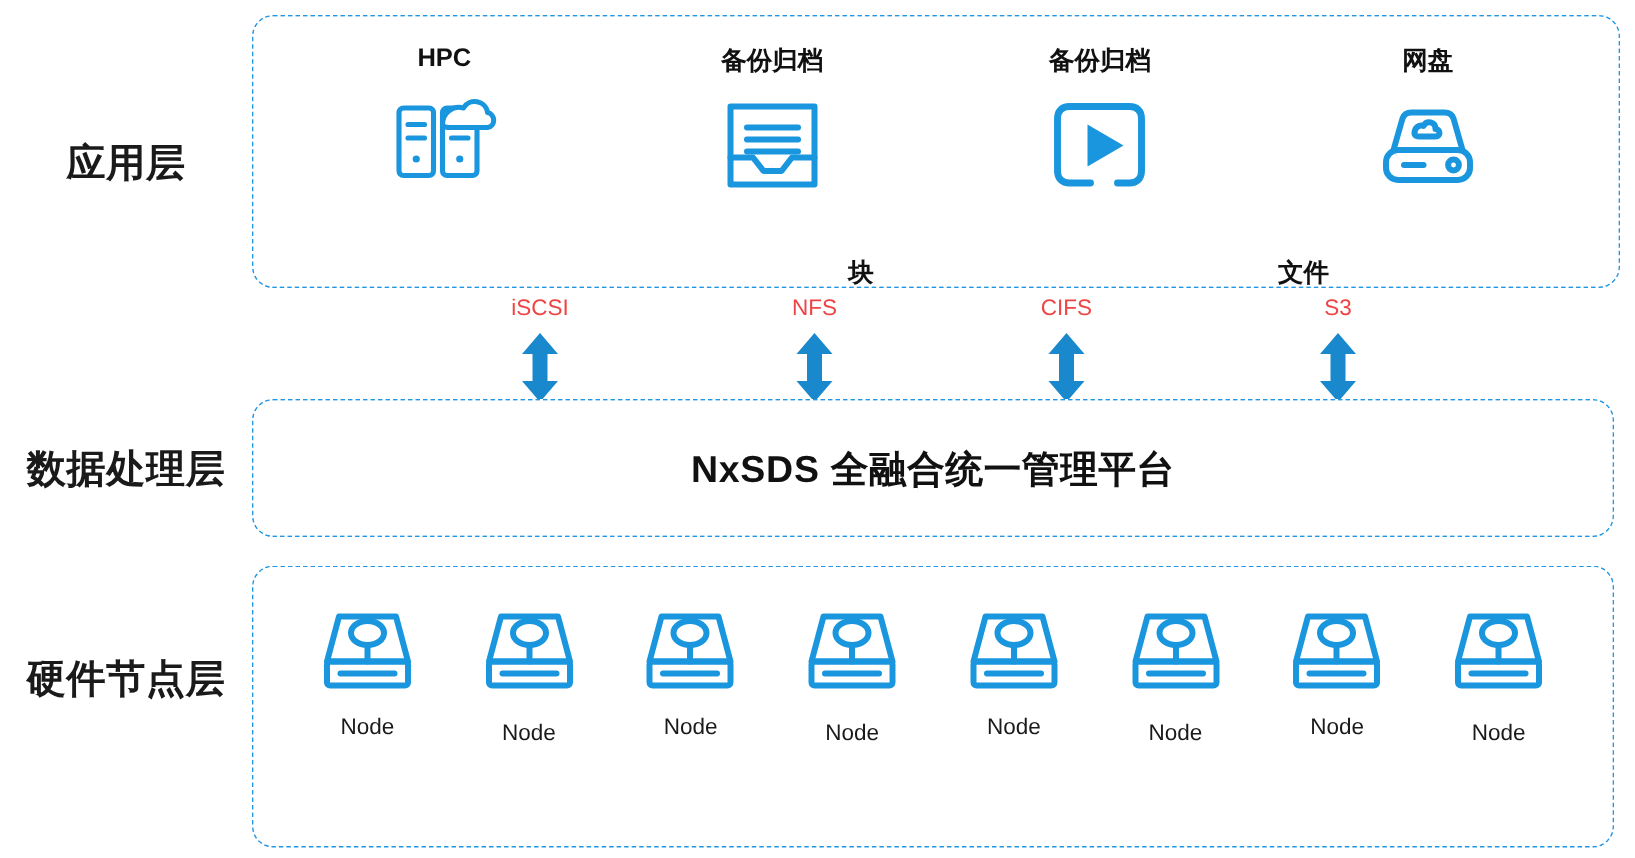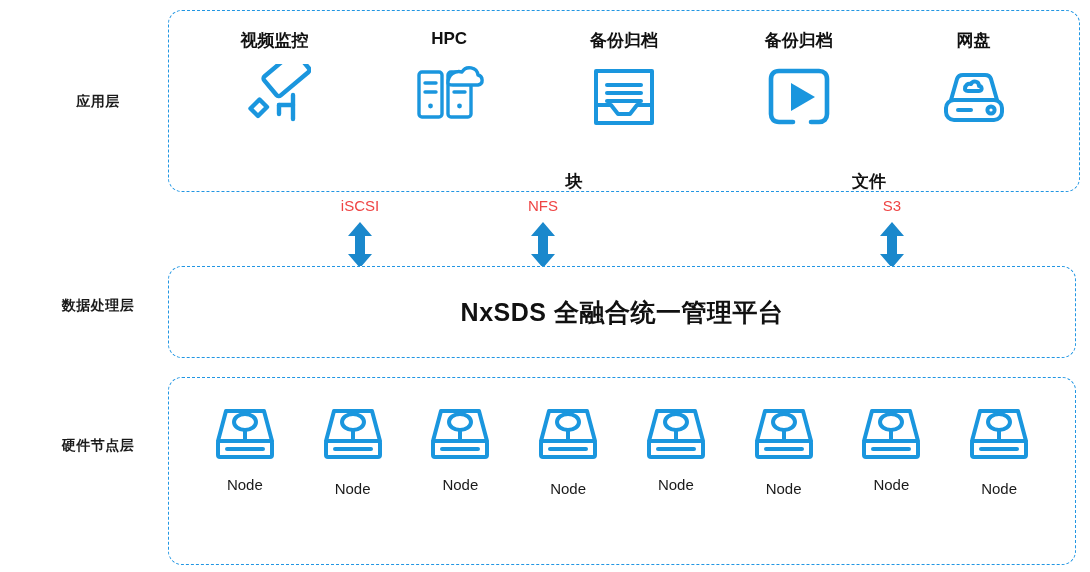--- a/index.html
+++ b/index.html
@@ -18,26 +18,25 @@
     position: absolute;
     inset: 0;
   }
 
   
   .layer-label {
     position: absolute;
     left: 0;
     width: 168px;
     text-align: center;
-    font-size: 14px;
+    font-size: 26px;
     font-weight: bold;
     color: #1a1a1a;
     letter-spacing: 0.5px;
     line-height: 1.2;
-    margin-left: 14px;
   }
   #label-app      { top: 93px; }
   #label-data     { top: 297px; }
   #label-hardware { top: 437px; }
 
   
   .dashed-box {
     position: absolute;
     border: 1.6px dashed #2196e3;
     border-radius: 14px;
@@ -170,34 +169,20 @@
 <div class="stage">
 
   <div class="layer-label" id="label-app">应用层</div>
   <div class="layer-label" id="label-data">数据处理层</div>
   <div class="layer-label" id="label-hardware">硬件节点层</div>
 
   <div class="dashed-box" id="app-box">
 
     <div class="app-row">
 
-      <div class="app-item">
-        <div class="app-title">视频监控</div>
-        <div class="app-icon">
-          <svg viewBox="0 0 74 66" width="74" height="66">
-            <g fill="none" stroke="#1a96de" stroke-width="4.4" stroke-linejoin="round" stroke-linecap="round">
-              <rect x="-8" y="-11" width="42" height="25" rx="3" transform="rotate(-40 13 1) translate(22 30)"></rect>
-              <path d="M13.5 44.5 L22.5 35.5 L30 43 L21 52 Z"></path>
-              <path d="M42 41 L56 41"></path>
-              <path d="M56 31 L56 55"></path>
-              <path d="M42 41 L42 50"></path>
-            </g>
-          </svg>
-        </div>
-      </div>
 
       <div class="app-item">
         <div class="app-title">HPC</div>
         <div class="app-icon">
           <svg viewBox="0 0 74 66" width="74" height="66">
             <g fill="none" stroke="#1a96de" stroke-width="3.4" stroke-linejoin="round" stroke-linecap="round">
               <rect x="7" y="11" width="23" height="45" rx="3"></rect>
               <rect x="36" y="11" width="23" height="45" rx="3"></rect>
               <path d="M13 22 L24 22"></path>
               <path d="M13 31 L24 31"></path>
@@ -269,20 +254,28 @@
     </div>
   </div>
   <div class="protocol" id="proto-1">
     <div class="proto-name">NFS</div>
     <div class="proto-arrow">
       <svg viewBox="0 0 30 48" width="30" height="48">
         <path d="M15 1 L27 15 L20 15 L20 33 L27 33 L15 47 L3 33 L10 33 L10 15 L3 15 Z" fill="#1a88cc"></path>
       </svg>
     </div>
   </div>
+  <div class="protocol" id="proto-2">
+    <div class="proto-name">CIFS</div>
+    <div class="proto-arrow">
+      <svg viewBox="0 0 30 48" width="30" height="48">
+        <path d="M15 1 L27 15 L20 15 L20 33 L27 33 L15 47 L3 33 L10 33 L10 15 L3 15 Z" fill="#1a88cc"></path>
+      </svg>
+    </div>
+  </div>
   <div class="protocol" id="proto-3">
     <div class="proto-name">S3</div>
     <div class="proto-arrow">
       <svg viewBox="0 0 30 48" width="30" height="48">
         <path d="M15 1 L27 15 L20 15 L20 33 L27 33 L15 47 L3 33 L10 33 L10 15 L3 15 Z" fill="#1a88cc"></path>
       </svg>
     </div>
   </div>
 
   <div class="dashed-box" id="platform-box">

